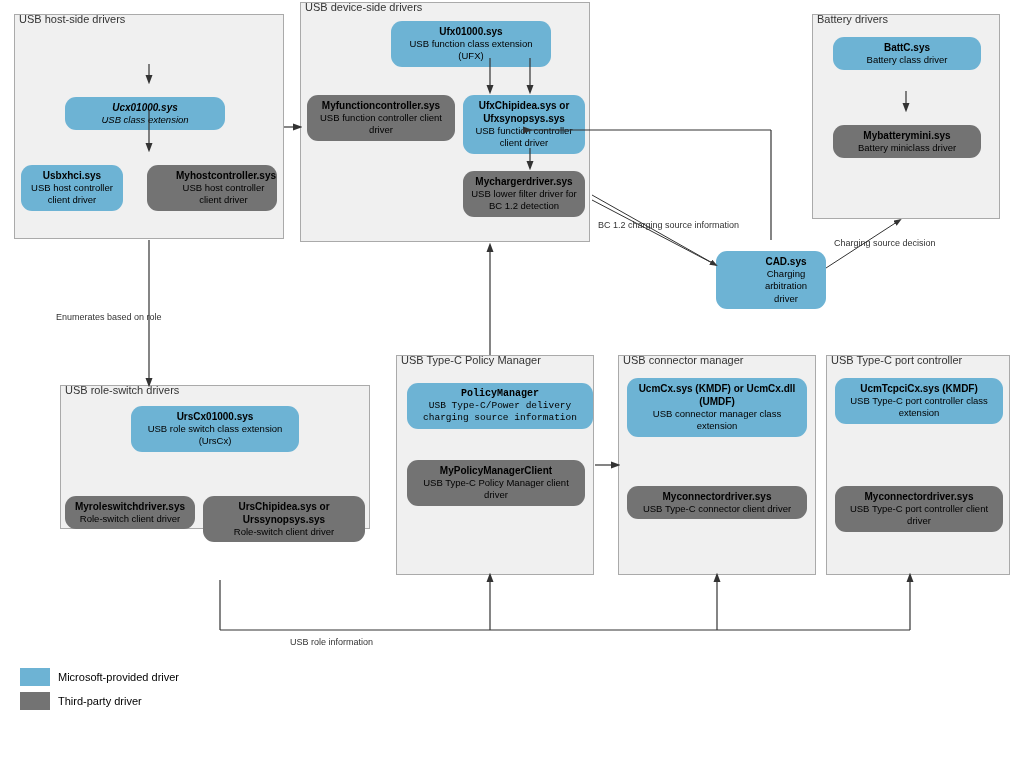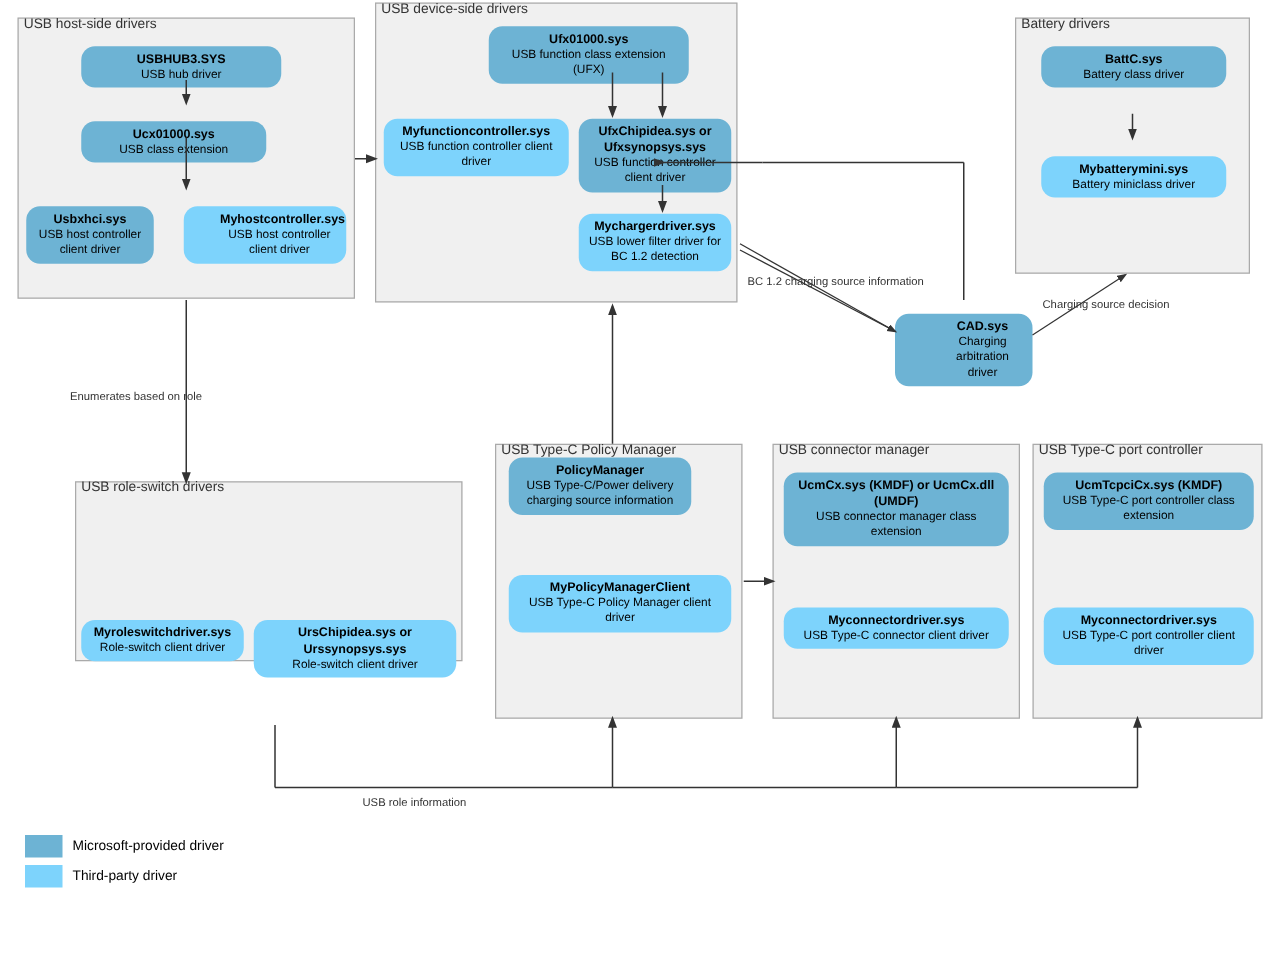--- a/index.html
+++ b/index.html
@@ -44,21 +44,21 @@
     .driver-box .title {
       font-weight: bold;
       font-size: 10px;
       display: block;
     }
     .driver-box .subtitle {
       font-size: 9.5px;
       display: block;
     }
     .blue { background: #6db3d4; }
-    .green { background: #7dd3fc; }
+    .green { background: #737373; }
 
     
     .svg-overlay {
       position: absolute;
       top: 0; left: 0;
       width: 1016px;
       height: 720px;
       pointer-events: none;
     }
 
@@ -86,26 +86,22 @@
     }
   </style>
 </head>
 <body>
 
 <div class="diagram-container">
 
   <div class="group-box" style="left:14px; top:14px; width:270px; height:225px;">
     <span class="group-title">USB host-side drivers</span>
 
-    <div class="driver-box blue" style="left:50px; top:22px; width:160px;">
-      <span class="title">USBHUB3.SYS</span>
-      <span class="subtitle">USB hub driver</span>
-    </div>
-
-    <div class="driver-box blue" style="left:50px; top:82px; width:148px;">
+
+    <div class="driver-box blue" style="left:50px; top:82px; width:160px;font-style:italic;">
       <span class="title">Ucx01000.sys</span>
       <span class="subtitle">USB class extension</span>
     </div>
 
     <div class="driver-box blue" style="left:6px; top:150px; width:102px;">
       <span class="title">Usbxhci.sys</span>
       <span class="subtitle">USB host controller client driver</span>
     </div>
 
     <div class="driver-box green" style="left:132px; top:150px; width:130px;padding-left:29px;">
@@ -153,36 +149,40 @@
   </div>
 
   <div class="driver-box blue" style="position:absolute; left:716px; top:251px; width:110px;padding-left:36px;">
     <span class="title">CAD.sys</span>
     <span class="subtitle">Charging arbitration driver</span>
   </div>
 
   <div class="group-box" style="left:60px; top:385px; width:310px; height:144px;">
     <span class="group-title">USB role-switch drivers</span>
 
+    <div class="driver-box blue" style="left:70px; top:20px; width:168px;">
+      <span class="title">UrsCx01000.sys</span>
+      <span class="subtitle">USB role switch class extension (UrsCx)</span>
+    </div>
 
     <div class="driver-box green" style="left:4px; top:110px; width:130px;">
       <span class="title">Myroleswitchdriver.sys</span>
       <span class="subtitle">Role-switch client driver</span>
     </div>
 
     <div class="driver-box green" style="left:142px; top:110px; width:162px;">
       <span class="title">UrsChipidea.sys or Urssynopsys.sys</span>
       <span class="subtitle">Role-switch client driver</span>
     </div>
   </div>
 
   <div class="group-box" style="left:396px; top:355px; width:198px; height:220px;">
     <span class="group-title" style="position:absolute; top:-2px; left:4px;">USB Type-C Policy Manager</span>
 
-    <div class="driver-box blue" style="left:10px; top:10px; width:146px;">
+    <div class="driver-box blue" style="left:10px; top:27px; width:186px;font-family:Liberation Mono, monospace;">
       <span class="title">PolicyManager</span>
       <span class="subtitle">USB Type-C/Power delivery charging source information</span>
     </div>
 
     <div class="driver-box green" style="left:10px; top:104px; width:178px;">
       <span class="title">MyPolicyManagerClient</span>
       <span class="subtitle">USB Type-C Policy Manager client driver</span>
     </div>
   </div>
 

